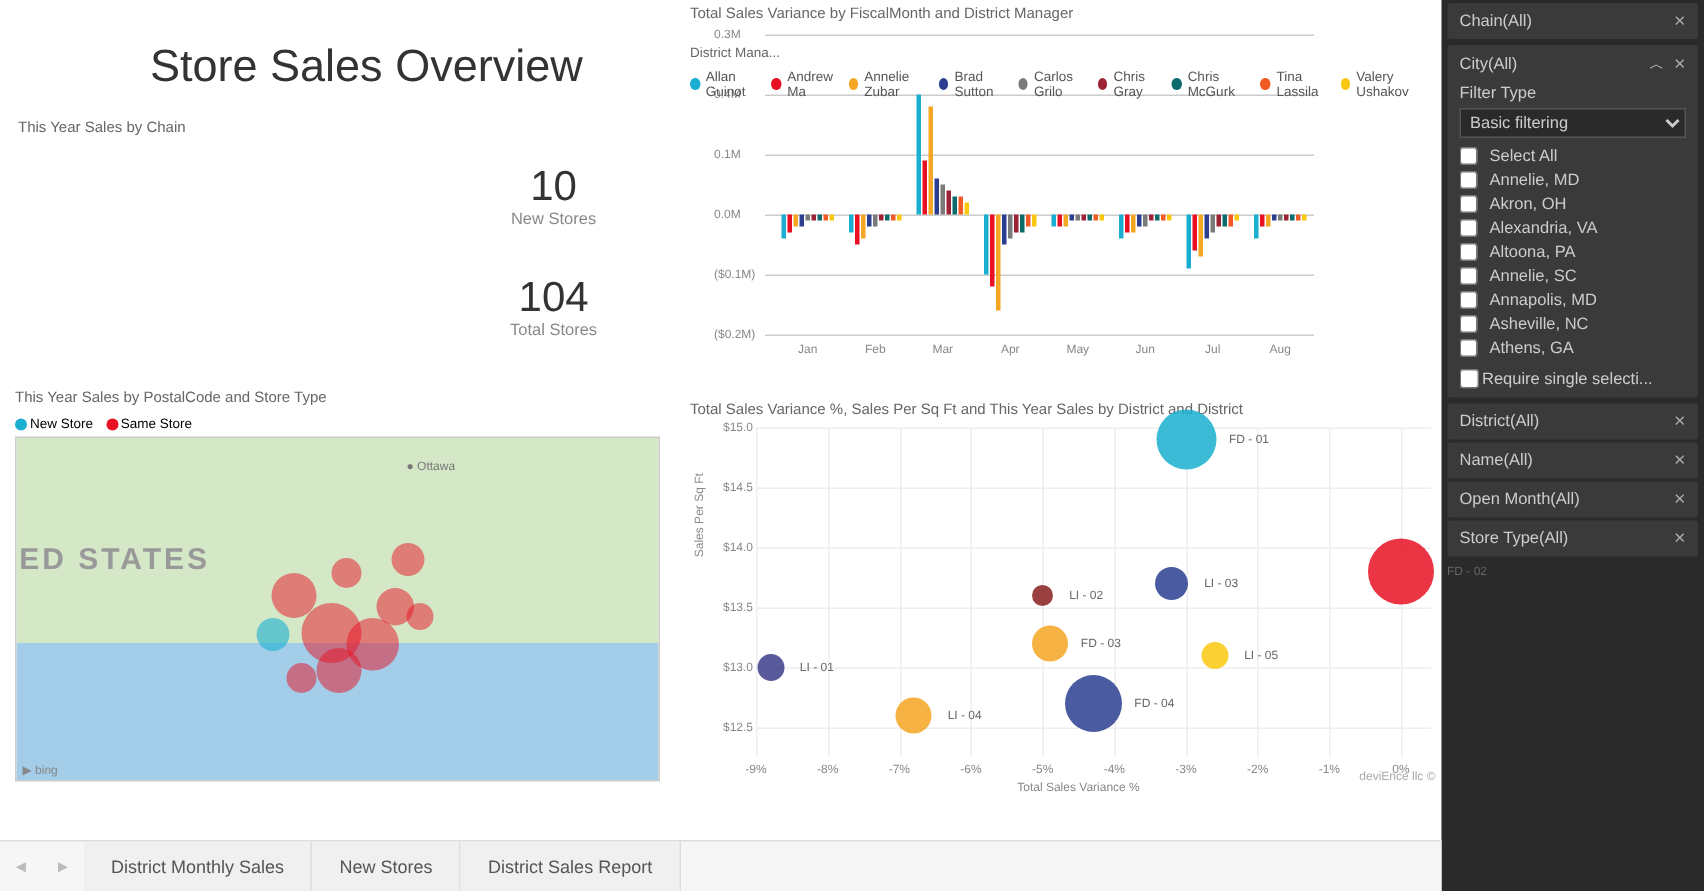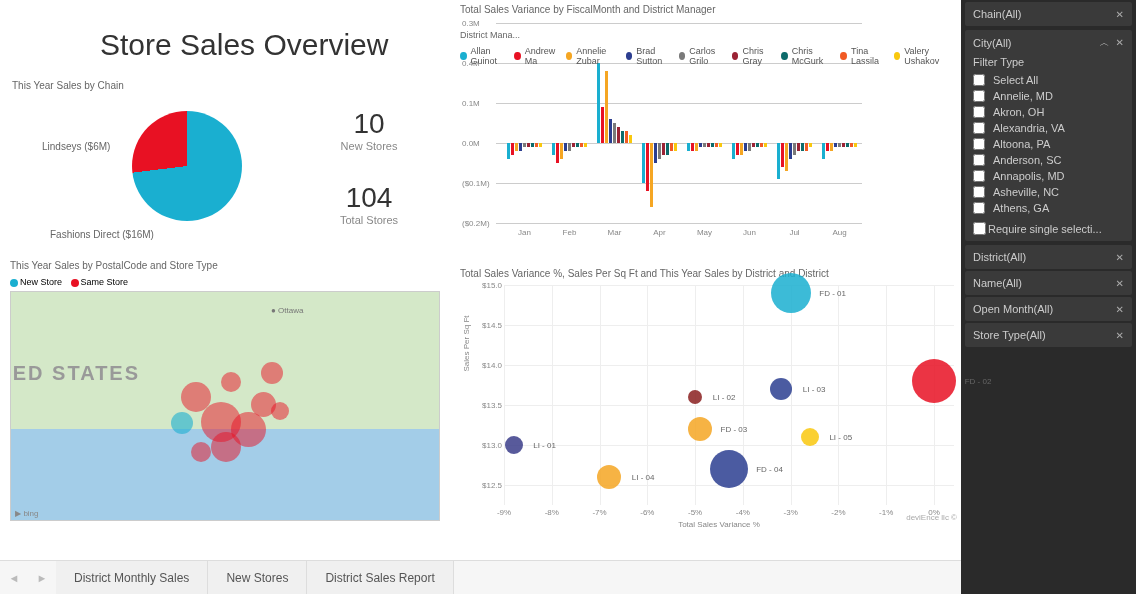--- a/index.html
+++ b/index.html
@@ -22,21 +22,21 @@
 .map-legend { font-size:9px; margin-bottom:4px; }
 .dot { display:inline-block; width:8px; height:8px; border-radius:50%; margin-right:2px; vertical-align:middle; }
 .map-box { width:430px; height:230px; background:linear-gradient(#d4e8c8 0%,#d4e8c8 60%,#a3cde8 60%,#a3cde8 100%); position:relative; border:1px solid #ccc; overflow:hidden; }
 .map-text { position:absolute; left:-20px; top:70px; font-size:20px; color:#999; font-weight:bold; letter-spacing:2px; }
 .map-label { position:absolute; font-size:8px; color:#777; }
 .map-ottawa { top:14px; left:260px; }
 .map-blob { position:absolute; left:150px; top:60px; width:180px; height:140px; }
 .map-blob div { position:absolute; border-radius:50%; background:rgba(232,17,35,0.5); }
 .bing { position:absolute; left:4px; bottom:2px; font-size:8px; color:#888; }
 .bar-area { position:absolute; left:460px; top:4px; width:495px; height:240px; }
-.bar-chart { position:relative; width:400px; height:200px; margin-top:8px; margin-left:2px;text-decoration:underline; }
+.bar-chart { position:relative; width:400px; height:200px; margin-top:8px; margin-left:16px;text-decoration:underline; }
 .bar-axis { position:absolute; left:34px; right:0; background:#ccc; height:1px; }
 .bar-tick { position:absolute; left:0; font-size:8px; color:#888; transform:translateY(-50%); }
 .bar-month { position:absolute; bottom:-14px; font-size:8px; color:#888; transform:translateX(-50%); }
 .legend-col { position:absolute; right:0; top:26px; font-size:9px; color:#555; }
 .legend-col div { margin-bottom:4px; display:flex; align-items:center; gap:4px; }
 .legend-col .ld { width:8px; height:8px; border-radius:50%; }
 .scatter-area { position:absolute; left:460px; top:268px; width:495px; height:260px; }
 .scatter-plot { position:relative; width:470px; height:220px; margin-left:24px; }
 .sc-ylabel { position:absolute; left:-18px; top:50%; transform:rotate(-90deg) translateX(50%); transform-origin:left; font-size:8px; color:#888; }
 .sc-xlabel { position:absolute; bottom:-24px; left:50%; transform:translateX(-50%); font-size:8px; color:#888; }
@@ -68,25 +68,20 @@
 </style>
 </head>
 <body>
 
 <div class="main">
   <div class="report">
     <div class="title">Store Sales Overview</div>
 
     <div class="pie-area">
       <div class="pie-title">This Year Sales by Chain</div>
-      <div class="pie-wrap">
-        <div class="pie"></div>
-        <div class="pie-label1">Lindseys ($6M)</div>
-        <div class="pie-label2">Fashions Direct ($16M)</div>
-      </div>
     </div>
 
     <div class="stats">
       <div class="stat-big">10</div>
       <div class="stat-lbl">New Stores</div>
       <div class="stat-big">104</div>
       <div class="stat-lbl">Total Stores</div>
     </div>
 
     <div class="map-area">
@@ -330,20 +325,23 @@
     <span class="x">✕</span>
   </div>
 
   <div class="fp-card exp">
     <div class="fp-row">
       <span>City(All)</span>
       <span><span class="chev">︿</span>&nbsp;&nbsp;<span class="x">✕</span></span>
     </div>
     <div class="fp-drop">
       <div style="font-size:11px;margin-bottom:4px;color:#ccc">Filter Type</div>
+      <select class="fp-select">
+        <option>Basic filtering</option>
+      </select>
       <div class="fp-list" id="cityList">
           <label class="fp-chk">
             <input type="checkbox" style="">
             <span>Select All</span>
           </label>
           <label class="fp-chk">
             <input type="checkbox" style="">
             <span>Annelie, MD</span>
           </label>
           <label class="fp-chk">
@@ -353,21 +351,21 @@
           <label class="fp-chk">
             <input type="checkbox" style="">
             <span>Alexandria, VA</span>
           </label>
           <label class="fp-chk">
             <input type="checkbox" style="">
             <span>Altoona, PA</span>
           </label>
           <label class="fp-chk">
             <input type="checkbox" style="">
-            <span>Anderson, SC</span>
+            <span>Annelie, SC</span>
           </label>
           <label class="fp-chk">
             <input type="checkbox" style="">
             <span>Annapolis, MD</span>
           </label>
           <label class="fp-chk">
             <input type="checkbox" style="">
             <span>Asheville, NC</span>
           </label>
           <label class="fp-chk">

